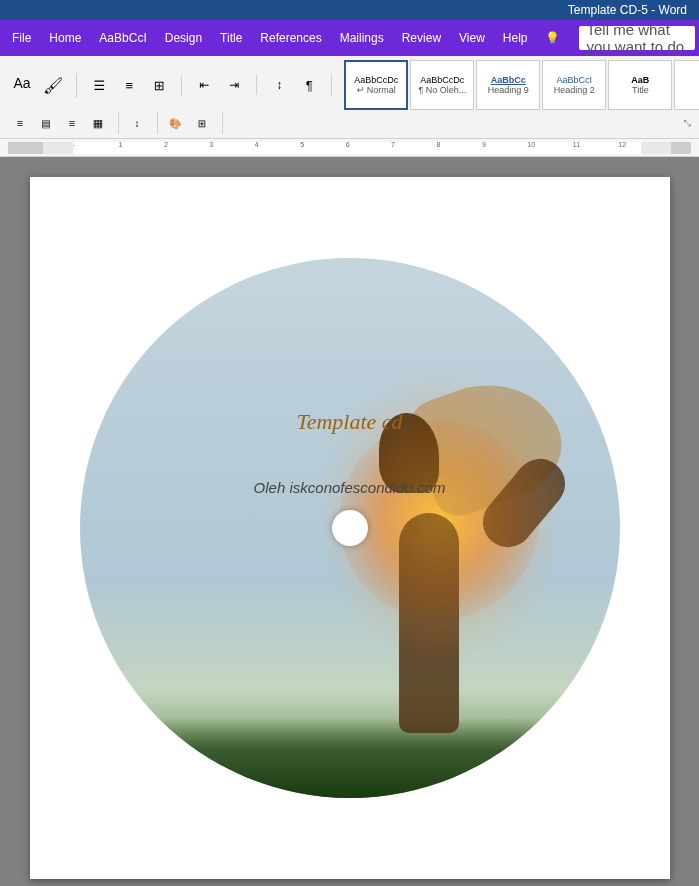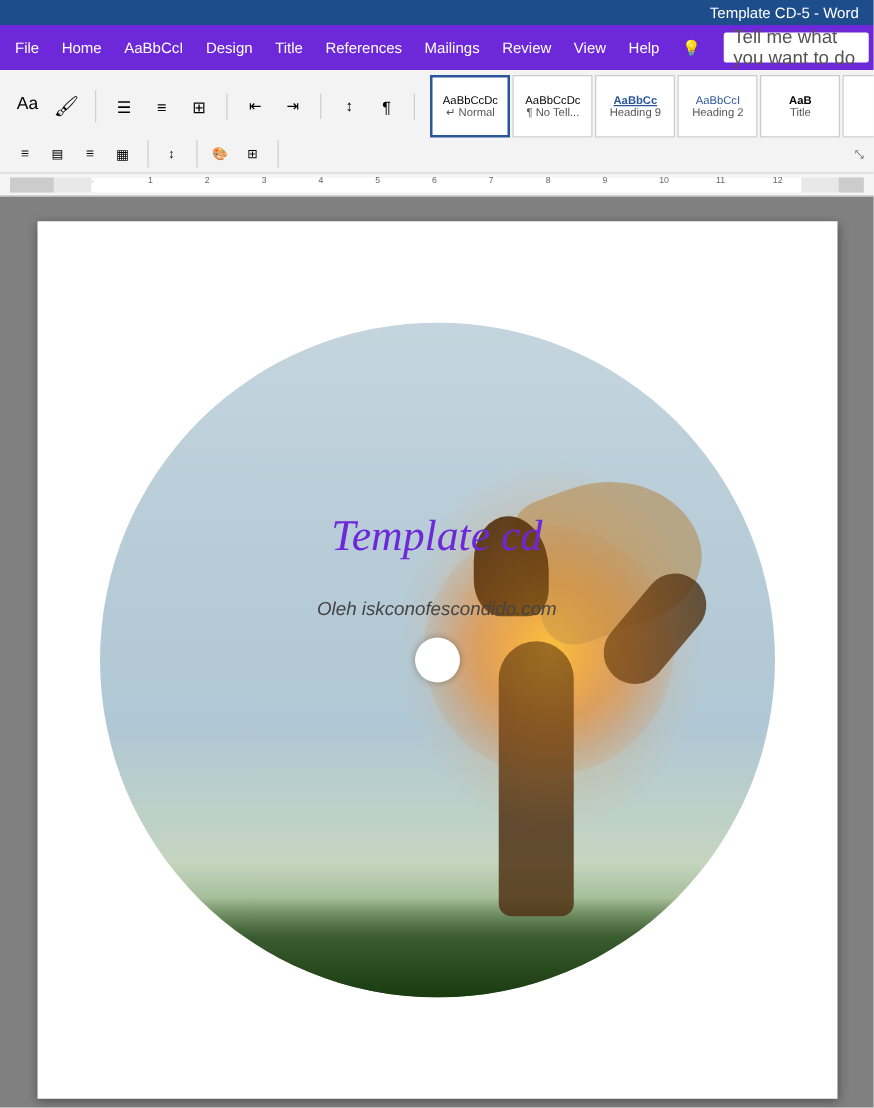--- a/index.html
+++ b/index.html
@@ -328,22 +328,22 @@
     }
 
     
     .cd-title {
       position: absolute;
       top: 28%;
       left: 50%;
       transform: translateX(-50%);
       font-family: 'Palatino Linotype', 'Book Antiqua', Georgia, serif;
       font-style: italic;
-      font-size: 35px;
-      color: #6d28d9;
+      font-size: 22px;
+      color: #a16207;
       white-space: nowrap;
       z-index: 5;
     }
 
     .cd-subtitle {
       position: absolute;
       top: 41%;
       left: 50%;
       transform: translateX(-50%);
       font-family: Arial, sans-serif;
@@ -421,21 +421,21 @@
         </div>
     </div>
 
     <div class="style-gallery">
       <div class="style-item active">
         <span class="style-preview style-item-normal">AaBbCcDc</span>
         <span class="style-name">↵ Normal</span>
       </div>
       <div class="style-item">
         <span class="style-preview style-item-nospace">AaBbCcDc</span>
-        <span class="style-name">¶ No Tell...</span>
+        <span class="style-name">¶ No Oleh...</span>
       </div>
       <div class="style-item">
         <span class="style-preview style-item-h1">AaBbCc</span>
         <span class="style-name">Heading 9</span>
       </div>
       <div class="style-item">
         <span class="style-preview style-item-h2">AaBbCcI</span>
         <span class="style-name">Heading 2</span>
       </div>
       <div class="style-item">

